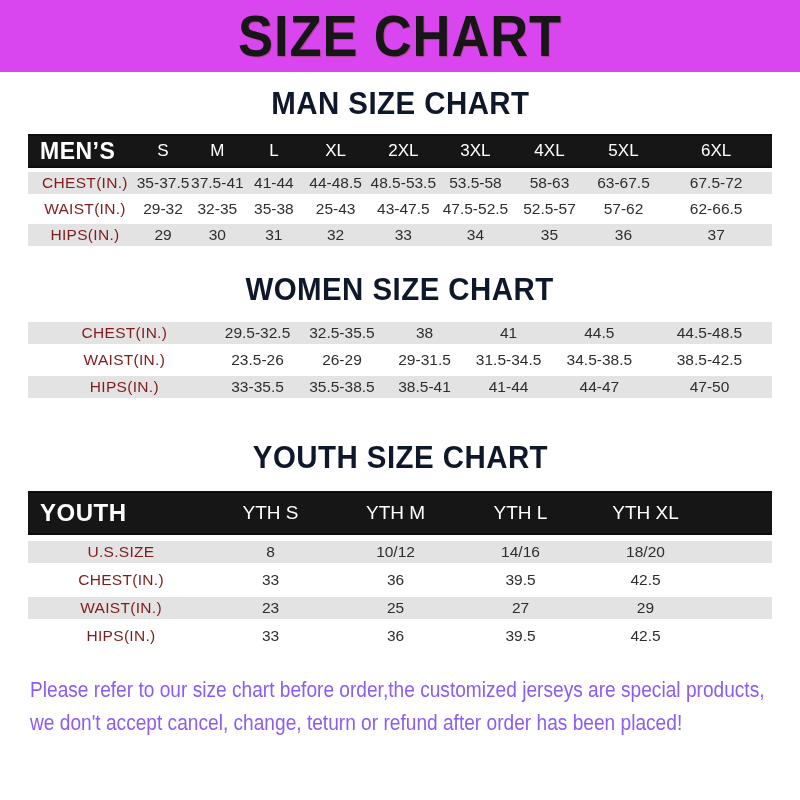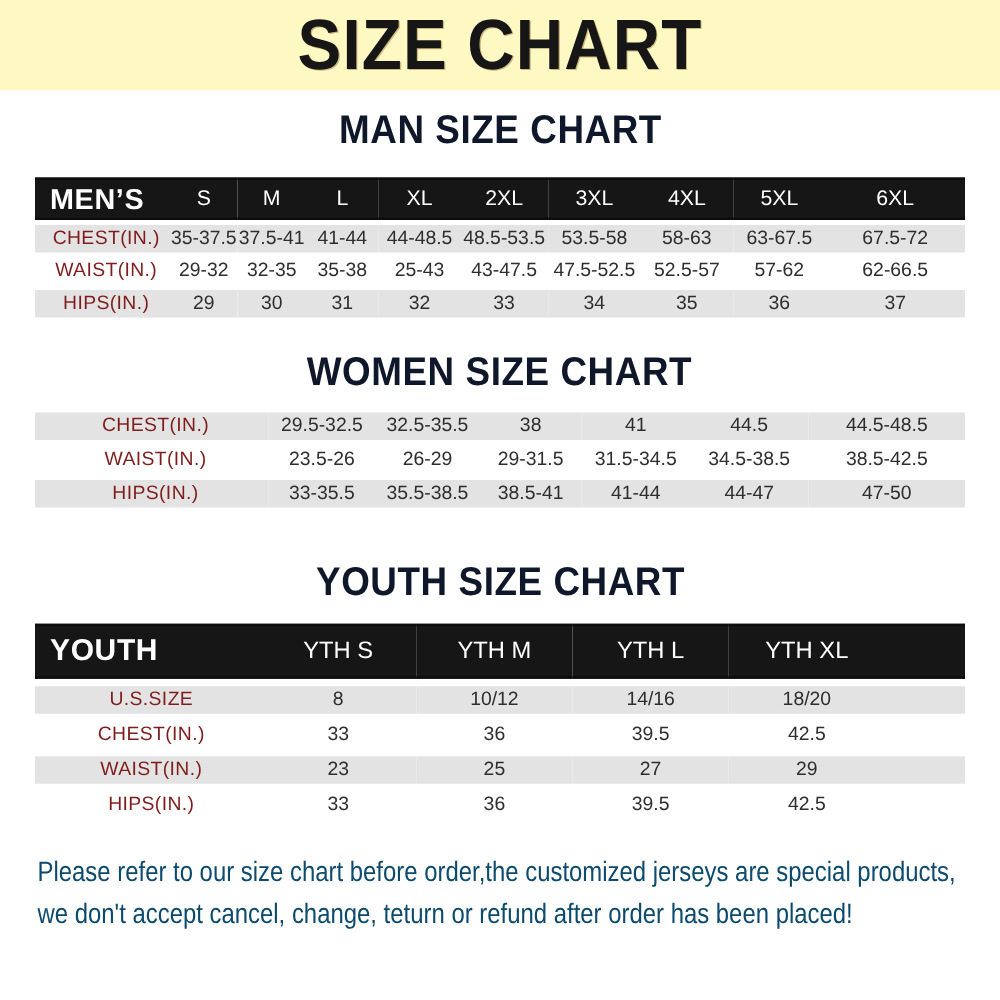--- a/index.html
+++ b/index.html
@@ -3,21 +3,21 @@
 <meta charset="utf-8">
 <style>
   html, body { margin: 0; padding: 0; }
   body {
     width: 800px; height: 800px; overflow: hidden;
     background: #ffffff;
     font-family: "Liberation Sans", sans-serif;
     color: #222;
   }
   .banner {
-    height: 72px; background: #fef9c3;
+    height: 72px; background: #d946ef;
     display: flex; align-items: center; justify-content: center;
   }
   .banner-text {
     display: inline-block;
     font-size: 57px; font-weight: bold; color: #161616;
     letter-spacing: 1px; transform: scaleX(0.92);
     text-shadow: 1px 1px 0 rgba(120,60,0,0.35);
     white-space: nowrap;
   }
   .section-heading {
@@ -25,21 +25,21 @@
   }
   .section-heading .hx {
     display: inline-block; font-size: 32px; letter-spacing: 0.5px;
     transform: scaleX(0.92); white-space: nowrap;
   }
   .heading-man   { margin-top: 13px; }
   .heading-women { margin-top: 21px; }
   .heading-youth { margin-top: 36px; }
 
   table {
-    width: 744px; margin: 16px auto 0 auto;
+    width: 744px; margin: 8px auto 0 auto;
     border-collapse: separate; table-layout: fixed;
   }
   table.men   { border-spacing: 0 4px; }
   table.women { border-spacing: 0 5px; margin-top: 9px; }
   table.youth { border-spacing: 0 6px; margin-top: 9px; }
 
   th, td {
     text-align: center; vertical-align: middle;
     padding: 0; overflow: hidden; white-space: nowrap;
   }
@@ -53,21 +53,21 @@
     font-weight: bold; text-align: left; padding-left: 12px;
     font-size: 23px; letter-spacing: 0.5px;
   }
   table.women tr.hdr th.group, table.youth tr.hdr th.group { font-size: 24px; }
 
   tr.data td { height: 22px; font-size: 15.5px; color: #2e2e2e; background: #ffffff; }
   tr.data.shade td { background: #E3E3E3; }
   tr.data td.rowlabel { color: #7f1d1d; letter-spacing: 0.3px; padding-left: 6px; }
 
   .footer {
-    margin: 20px 0 0 30px; color: #0c4a6e;
+    margin: 20px 0 0 30px; color: #8b5cf6;
   }
   .footer .line {
     display: block; transform-origin: left center; transform: scaleX(0.85);
     font-size: 22.5px; line-height: 33px; white-space: nowrap;
   }
 </style>
 </head>
 <body>
 
 <div class="banner">

